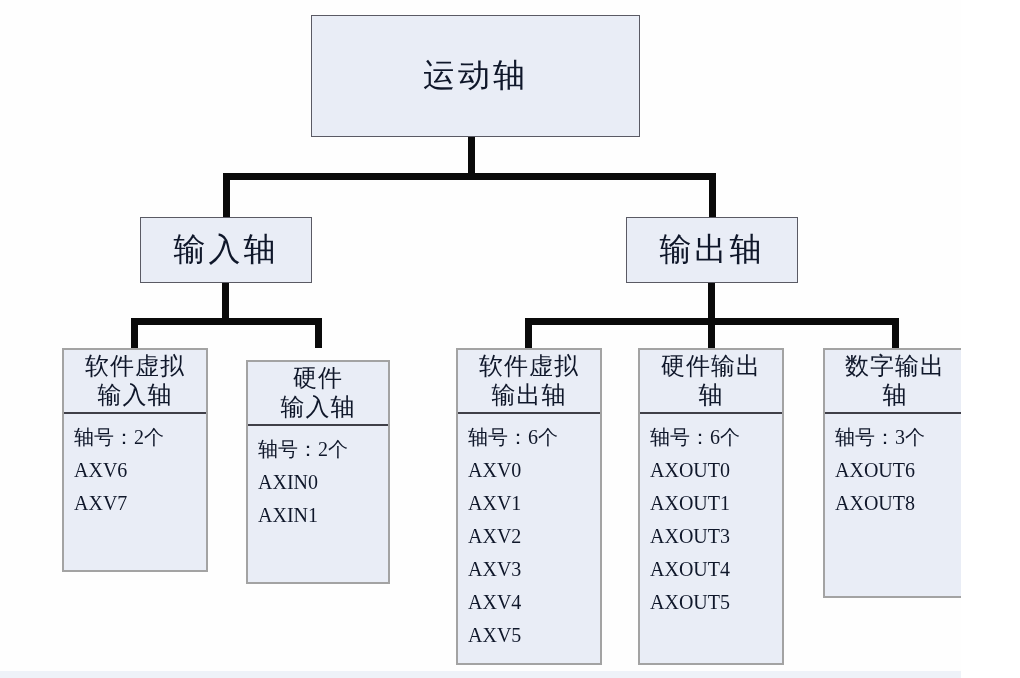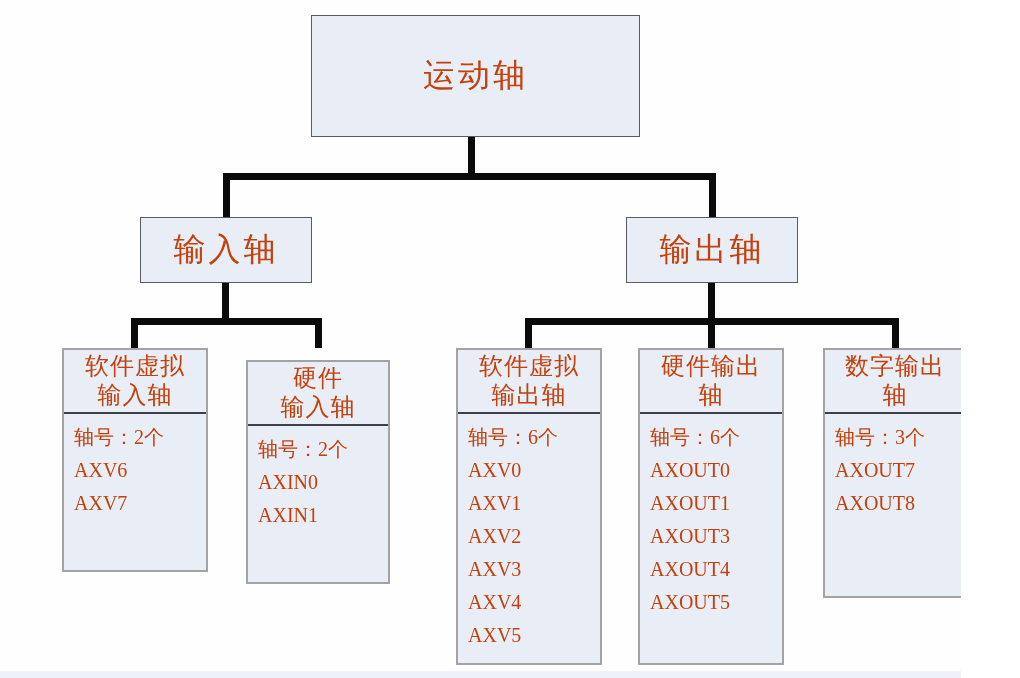--- a/index.html
+++ b/index.html
@@ -1,18 +1,18 @@
 <!DOCTYPE html>
 <html><head>
 <meta charset="utf-8">
 <style>
   html,body{margin:0;padding:0;background:#ffffff;}
   .stage{
     position:relative;width:961px;height:678px;background:#fefefe;overflow:hidden;
-    font-family:"Liberation Serif","DejaVu Serif",serif;color:#c2410c;
+    font-family:"Liberation Serif","DejaVu Serif",serif;color:#0f172a;
   }
   .box{
     position:absolute;box-sizing:border-box;background:#e9edf6;
     display:flex;align-items:center;justify-content:center;
     text-align:center;
   }
   .box.top{border:1.5px solid #5a5a64;font-size:32px;letter-spacing:3px;}
   .leaf{
     position:absolute;box-sizing:border-box;background:#e9edf6;
     border:2px solid #a3a3a3;
@@ -116,19 +116,19 @@
     </div>
   </div>
 
   <div class="leaf" style="left:823px;top:348px;width:144px;height:250px;">
     <div class="leaf-head">
       <div>数字输出</div>
       <div>轴</div>
     </div>
     <div class="leaf-body">
       <div>轴号：3个</div>
-      <div>AXOUT7</div>
+      <div>AXOUT6</div>
       <div>AXOUT8</div>
     </div>
   </div>
 
   <div class="bottom-strip"></div>
 </div>
 
 </body></html>

